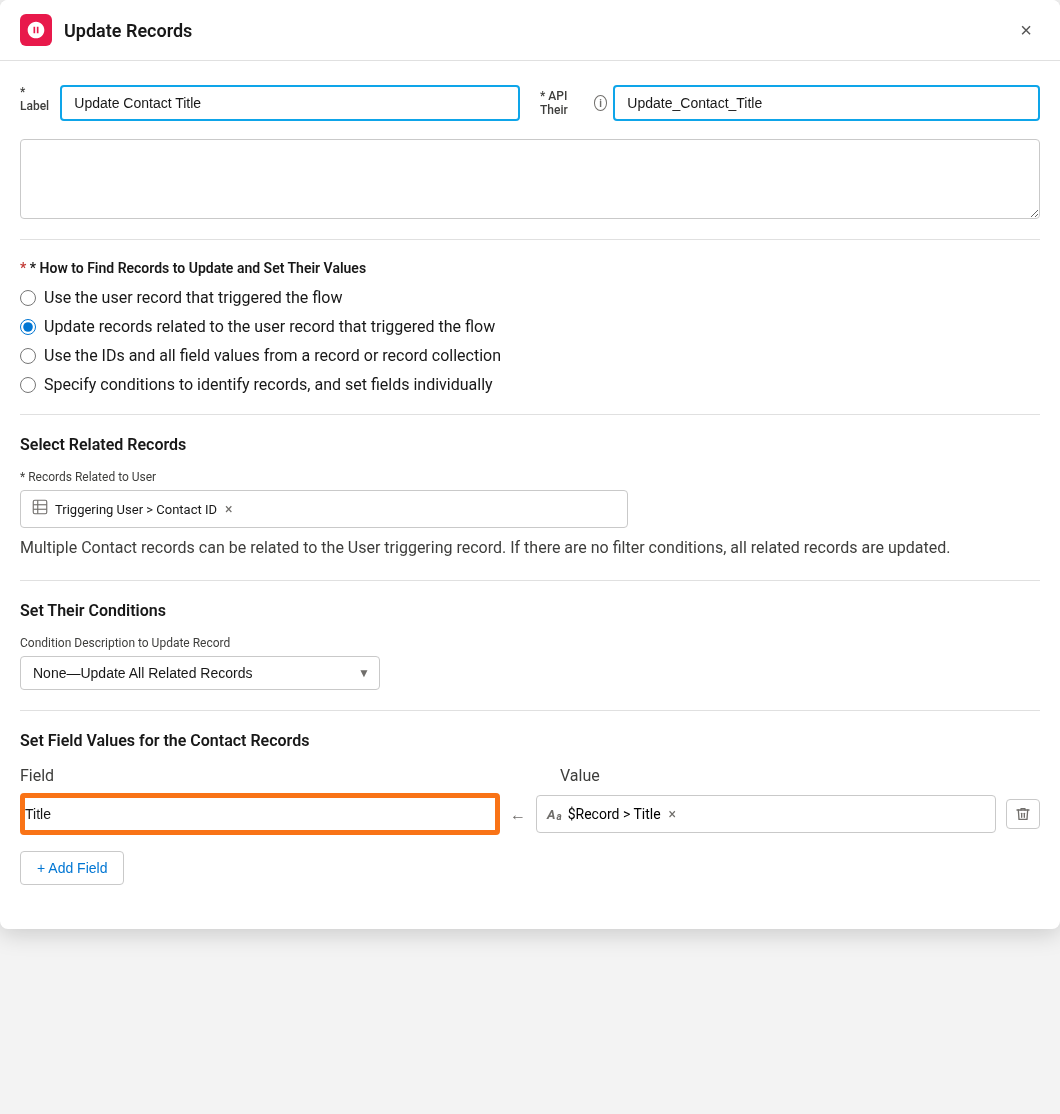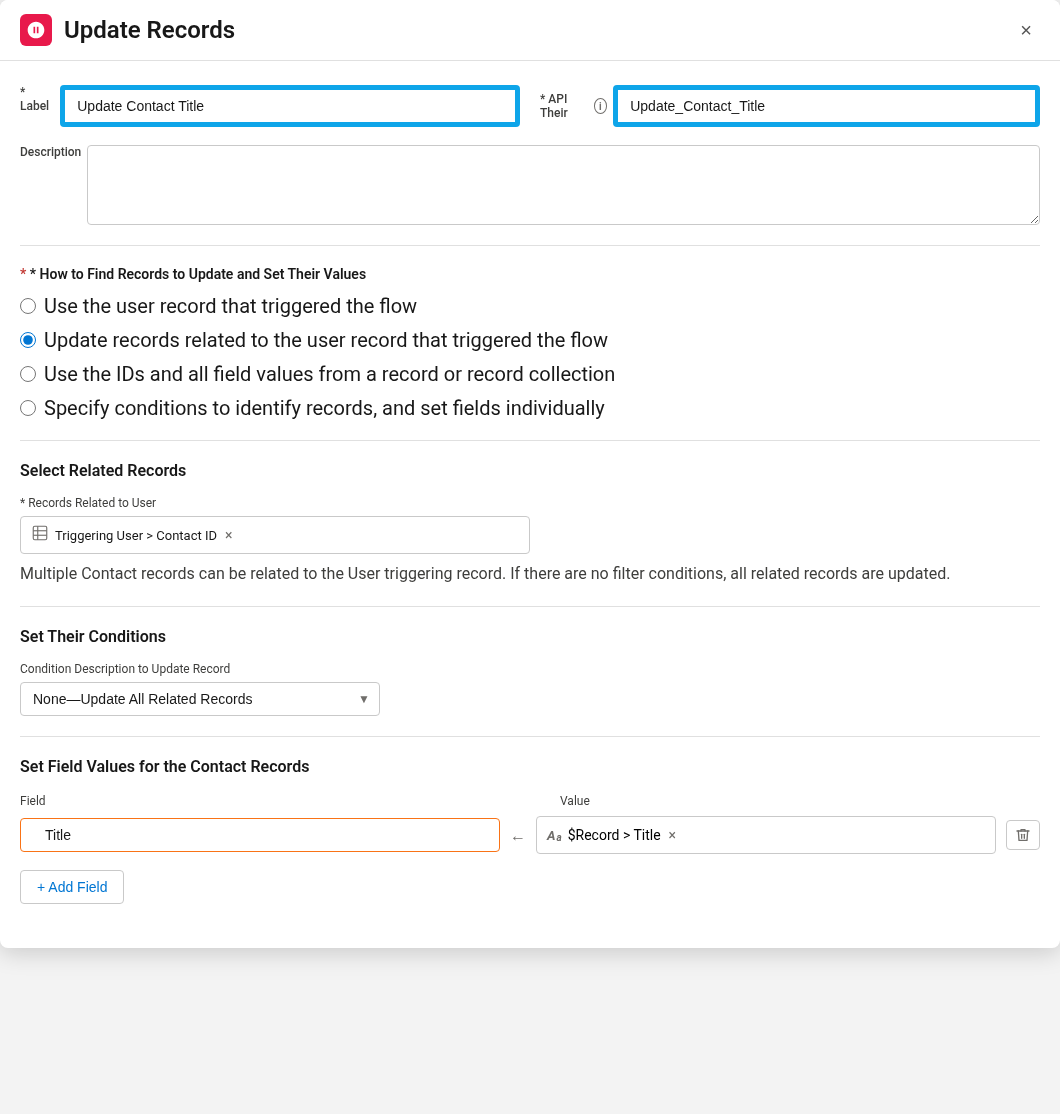--- a/index.html
+++ b/index.html
@@ -40,21 +40,21 @@
       display: flex;
       align-items: center;
       justify-content: center;
     }
     .app-icon svg {
       width: 20px;
       height: 20px;
       fill: white;
     }
     .modal-title {
-      font-size: 24px;
+      font-size: 18px;
       font-weight: 600;
       color: #181818;
     }
     .close-btn {
       background: none;
       border: none;
       cursor: pointer;
       font-size: 20px;
       color: #555;
       padding: 4px 8px;
@@ -76,21 +76,21 @@
       flex-direction: row;
       gap: 6px;
       flex: 1;
     }
     .form-label {
       font-size: 12px;
       font-weight: 500;
       color: #3e3e3c;
     }
     .form-input {
-      border: 5px solid #0ea5e9;
+      border: 2px solid #0ea5e9;
       border-radius: 4px;
       padding: 8px 12px;
       font-size: 14px;
       color: #181818;
       outline: none;
       width: 100%;
       background: #fff;
     }
     .form-textarea {
       border: 1px solid #c9c9c9;
@@ -153,38 +153,38 @@
       gap: 8px;
       cursor: pointer;
     }
     .radio-item input[type="radio"] {
       width: 16px;
       height: 16px;
       accent-color: #0176d3;
       cursor: pointer;
     }
     .radio-label {
-      font-size: 20px;
+      font-size: 16px;
       color: #181818;
     }
     .select-related-section {
       margin-bottom: 20px;
     }
     .sub-label {
       font-size: 12px;
       color: #3e3e3c;
       margin-bottom: 6px;
     }
     .tag-input {
       display: flex;
       align-items: center;
       border: 1px solid #c9c9c9;
       border-radius: 4px;
       padding: 6px 10px;
-      width: 510px;
+      width: 608px;
       min-height: 38px;
       background: #fff;
       gap: 6px;
     }
     .tag-icon {
       color: #706e6b;
       font-size: 16px;
       flex-shrink: 0;
     }
     .tag-pill {
@@ -237,28 +237,28 @@
     .field-values-section {
       margin-bottom: 20px;
     }
     .field-row {
       display: flex;
       align-items: center;
       gap: 10px;
       margin-top: 8px;
     }
     .field-col-header {
-      font-size: 12px;
+      font-size: 16px;
       color: #3e3e3c;
       margin-bottom: 12px;
     }
     .field-input-box {
-      border: 1px solid #f97316;
-      border-radius: 4px;
-      padding: 8px 24px;
+      border: 5px solid #f97316;
+      border-radius: 4px;
+      padding: 8px 0;
       font-size: 14px;
       color: #181818;
       background: #fff;
       width: 480px;
     }
     .arrow-indicator {
       color: #706e6b;
       font-size: 16px;
       flex-shrink: 0;
     }
@@ -341,21 +341,20 @@
       <div class="form-group">
         <div class="api-label-row">
           <span class="form-label">* API Their</span>
           <span class="info-icon">i</span>
         </div>
         <input class="form-input" type="text" value="Update_Contact_Title" style="">
       </div>
     </div>
 
     <div class="form-group" style="margin-bottom:20px;">
-      <label class="form-label">Description</label>
       <textarea class="form-textarea" style=""></textarea>
     </div>
 
     <hr class="divider">
 
     <div class="how-to-section">
       <div class="how-to-label">
         <span style="color:#c23934;">*</span> <span>* How to Find Records to Update and Set Their Values</span>
       </div>
       <div class="radio-group">

